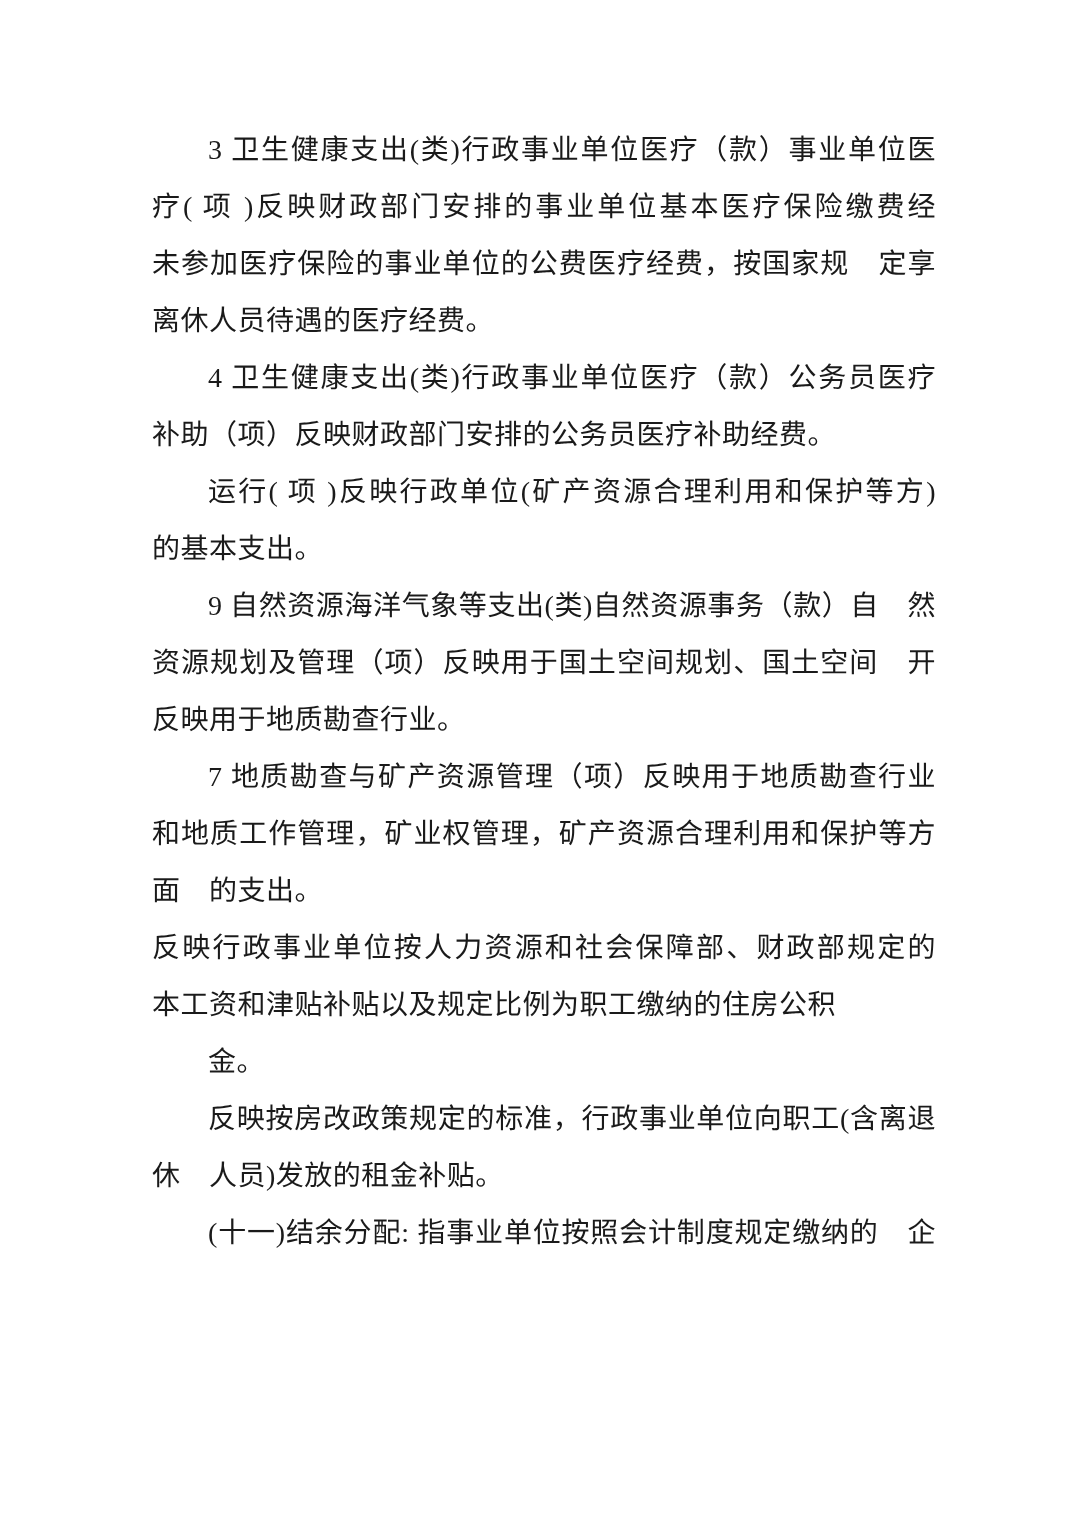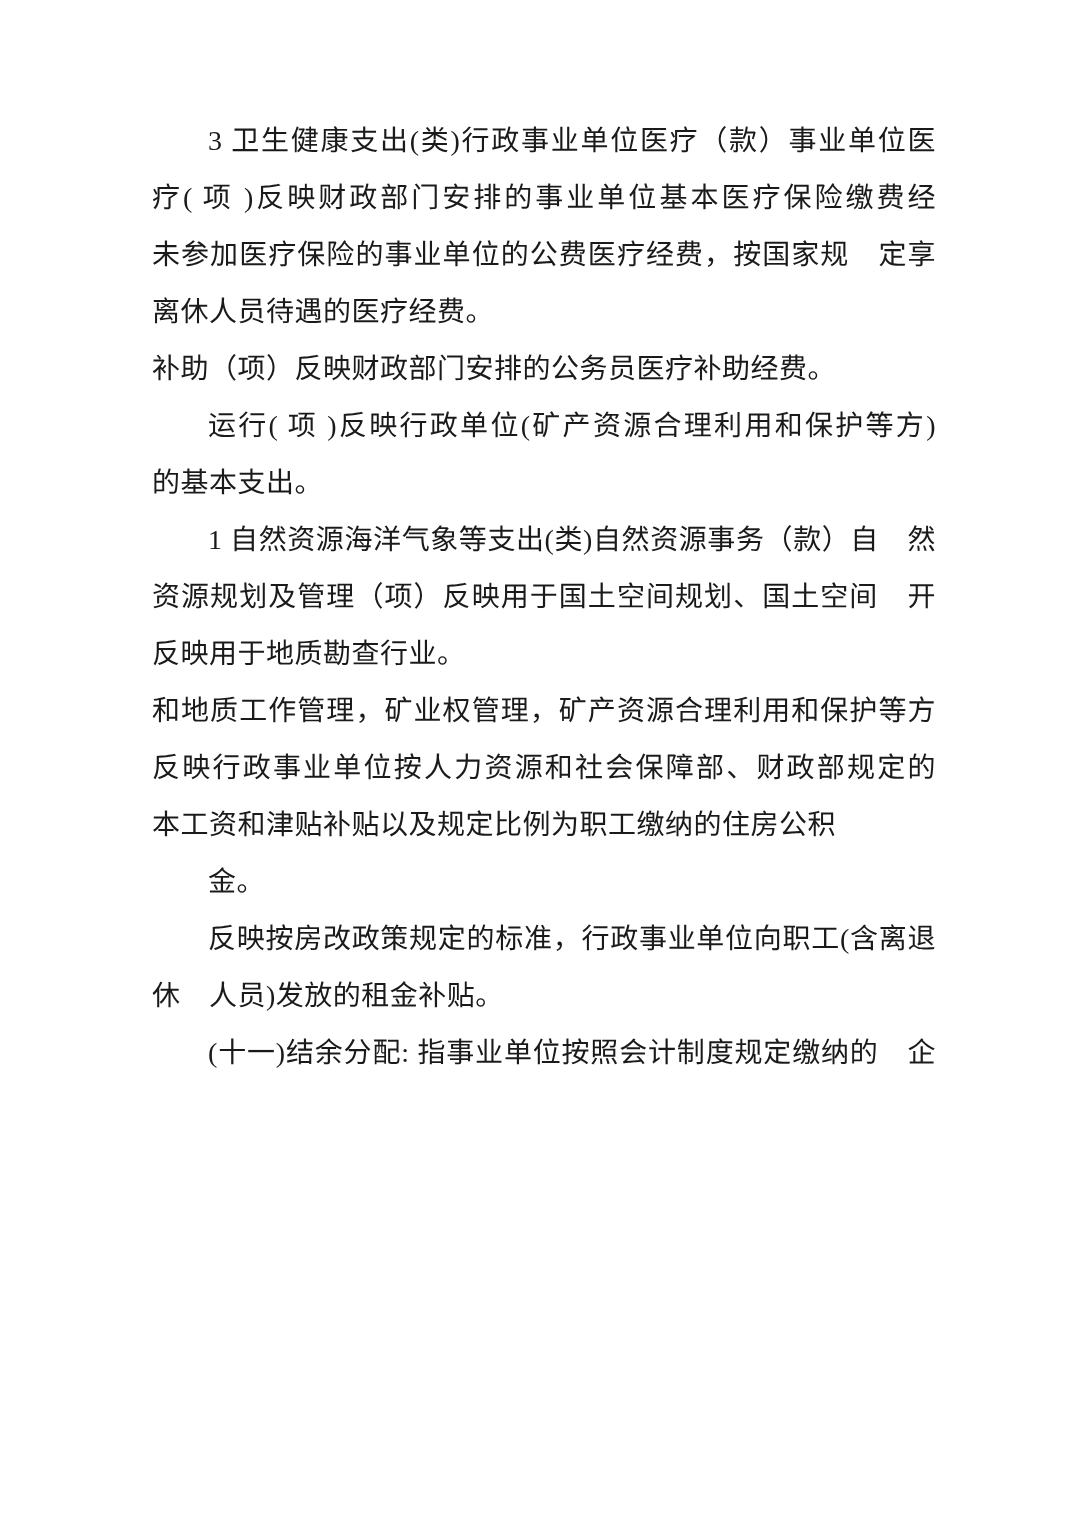--- a/index.html
+++ b/index.html
@@ -15,21 +15,21 @@
     position: relative;
     width: 1075px;
     height: 1520px;
     background: #ffffff;
     font-family: "Liberation Serif", "DejaVu Serif", serif;
     overflow: hidden;
   }
   .text-block {
     position: absolute;
     left: 152px;
-    top: 112px;
+    top: 121px;
     width: 784px;
     color: #1a1a1a;
   }
   .para {
     margin: 0;
     padding: 0;
   }
   .ln {
     font-size: 28px;
     line-height: 57px;
@@ -52,36 +52,39 @@
   <div class="text-block">
 
     <div class="para">
       <div class="ln ind jl">3 卫生健康支出(类)行政事业单位医疗（款）事业单位医</div>
       <div class="ln jl">疗( 项 )反映财政部门安排的事业单位基本医疗保险缴费经　费，</div>
       <div class="ln jl">未参加医疗保险的事业单位的公费医疗经费，按国家规　定享受</div>
       <div class="ln">离休人员待遇的医疗经费。</div>
     </div>
 
     <div class="para">
+      <div class="ln ind jl">4 卫生健康支出(类)行政事业单位医疗（款）公务员医疗</div>
       <div class="ln">补助（项）反映财政部门安排的公务员医疗补助经费。</div>
     </div>
 
     <div class="para">
       <div class="ln ind jl">运行( 项 )反映行政单位(矿产资源合理利用和保护等方)</div>
       <div class="ln">的基本支出。</div>
     </div>
 
     <div class="para">
-      <div class="ln ind jl">1 自然资源海洋气象等支出(类)自然资源事务（款）自　然</div>
+      <div class="ln ind jl">9 自然资源海洋气象等支出(类)自然资源事务（款）自　然</div>
       <div class="ln jl">资源规划及管理（项）反映用于国土空间规划、国土空间　开发</div>
       <div class="ln">反映用于地质勘查行业。</div>
     </div>
 
     <div class="para">
+      <div class="ln ind jl">7 地质勘查与矿产资源管理（项）反映用于地质勘查行业</div>
       <div class="ln jl">和地质工作管理，矿业权管理，矿产资源合理利用和保护等方</div>
+      <div class="ln">面　的支出。</div>
     </div>
 
     <div class="para">
       <div class="ln jl">反映行政事业单位按人力资源和社会保障部、财政部规定的　基</div>
       <div class="ln">本工资和津贴补贴以及规定比例为职工缴纳的住房公积</div>
       <div class="ln ind">金。</div>
     </div>
 
     <div class="para">
       <div class="ln ind jl">反映按房改政策规定的标准，行政事业单位向职工(含离退</div>

